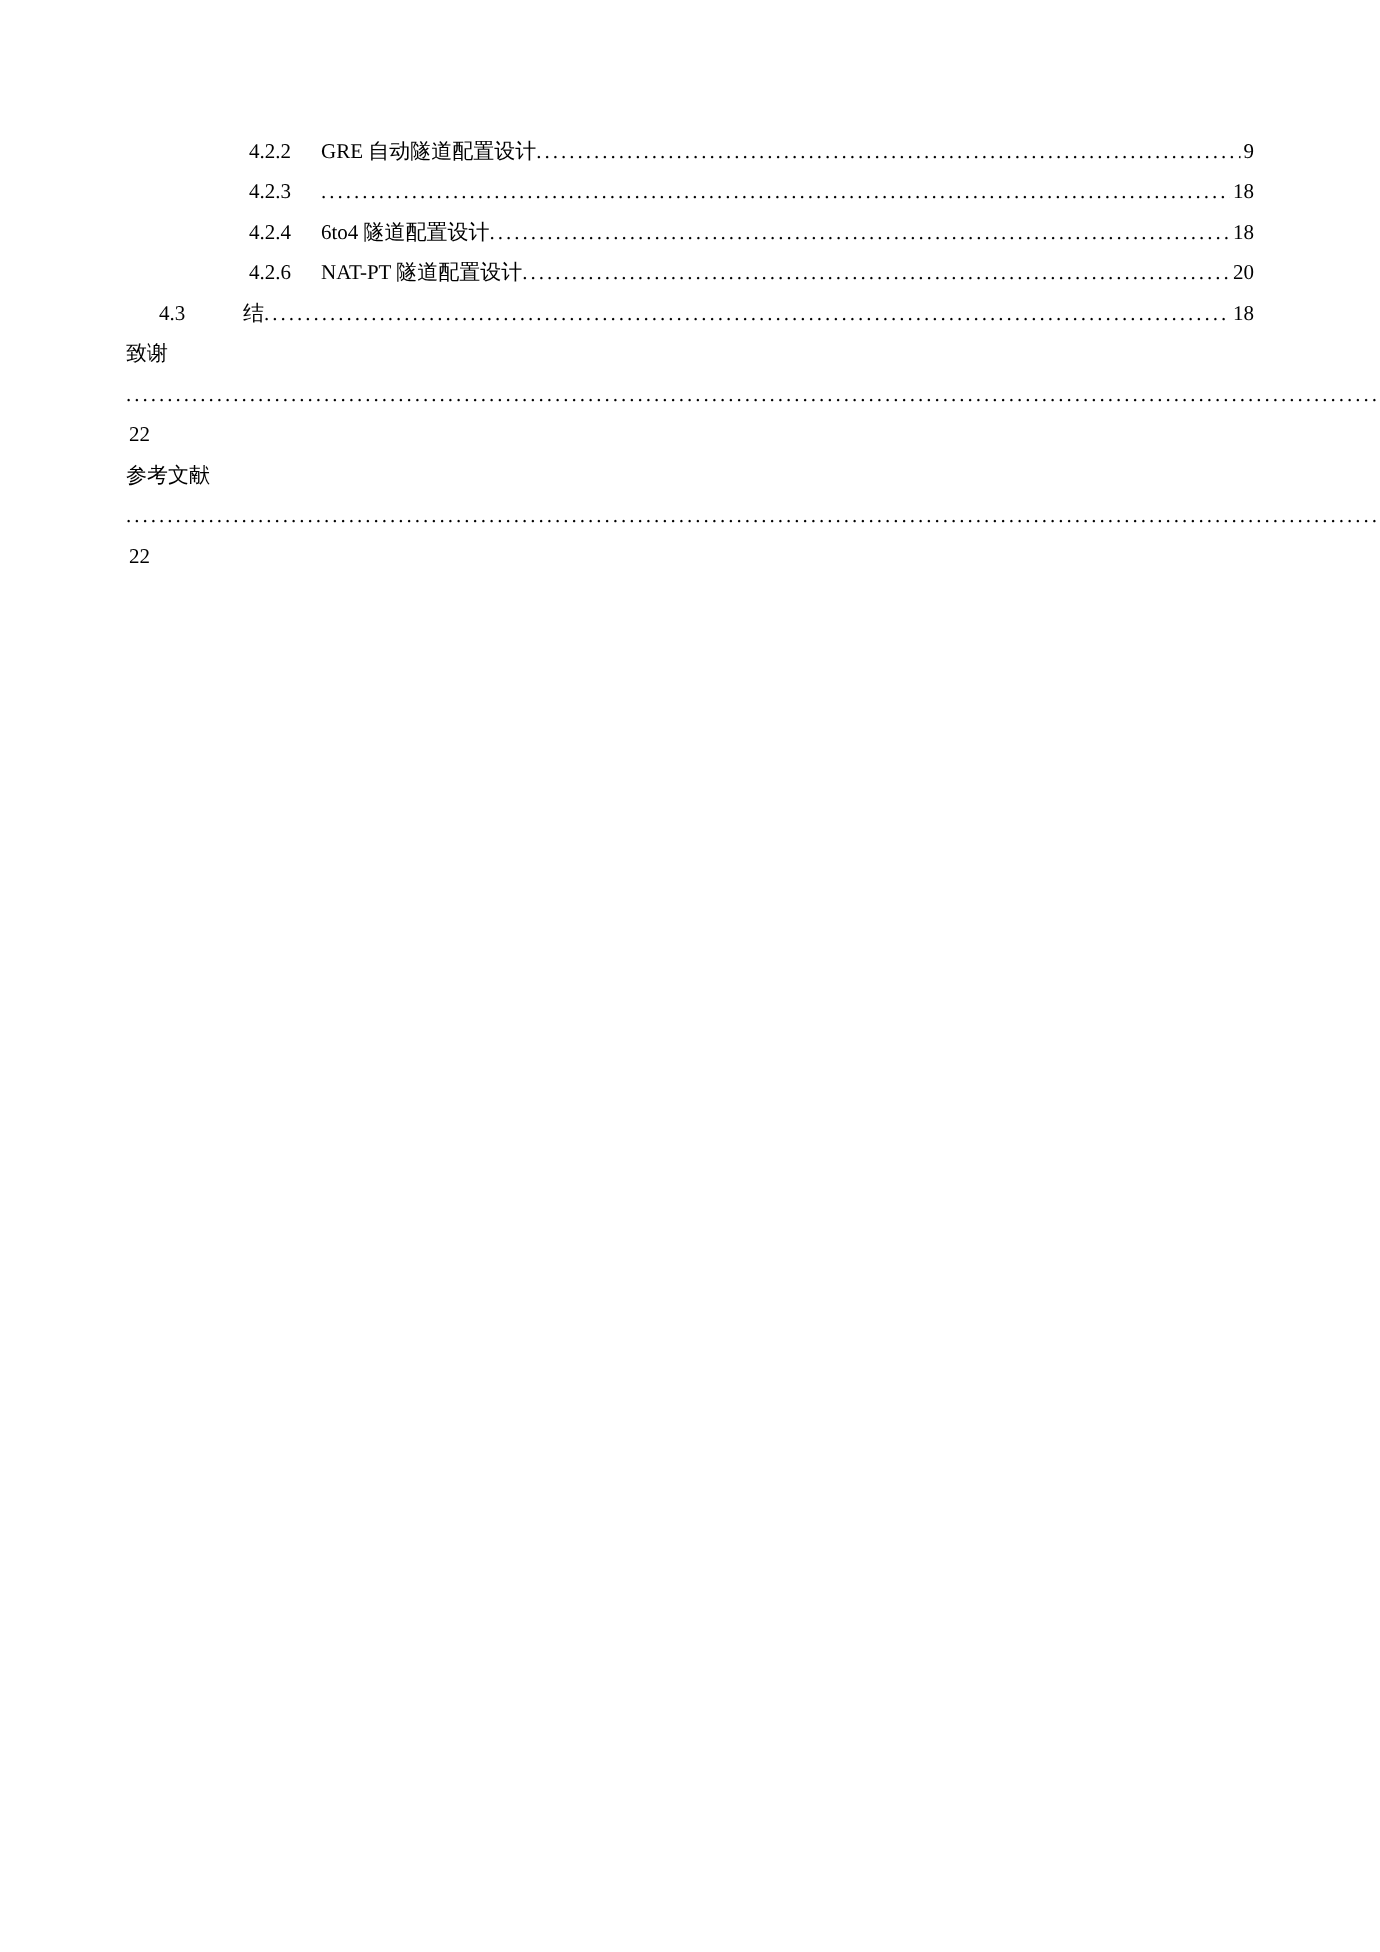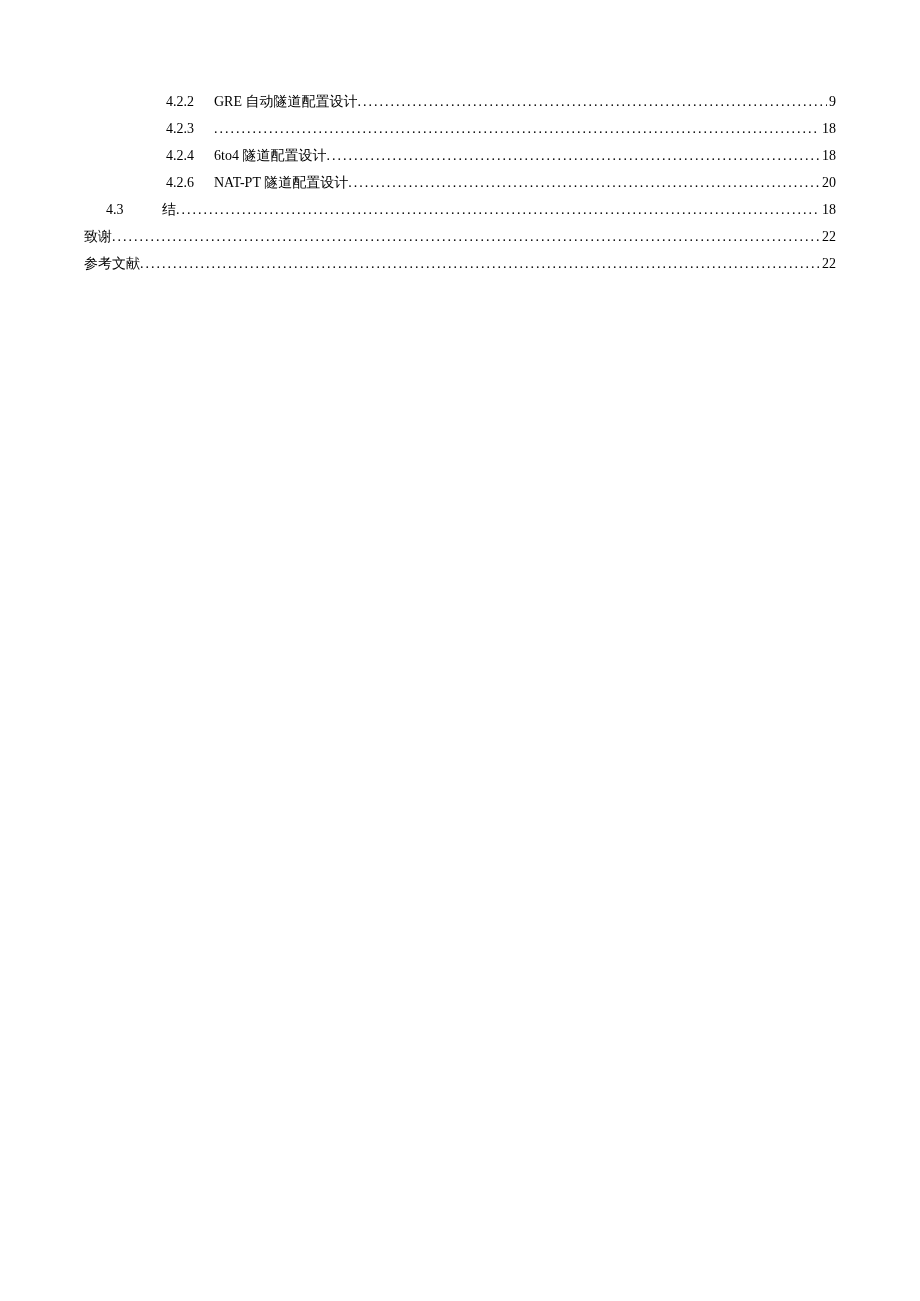--- a/index.html
+++ b/index.html
@@ -25,20 +25,21 @@
       white-space: nowrap;
     }
     .toc-entry.level-3 {
       padding-left: 82px;
     }
     .toc-entry.level-2 {
       padding-left: 22px;
     }
     .toc-entry.level-1 {
       padding-left: 0;
+      flex-direction: column;
     }
     .toc-num {
       display: inline-block;
     }
     .toc-entry.level-3 .toc-num {
       width: 48px;
     }
     .toc-entry.level-2 .toc-num {
       width: 56px;
     }

